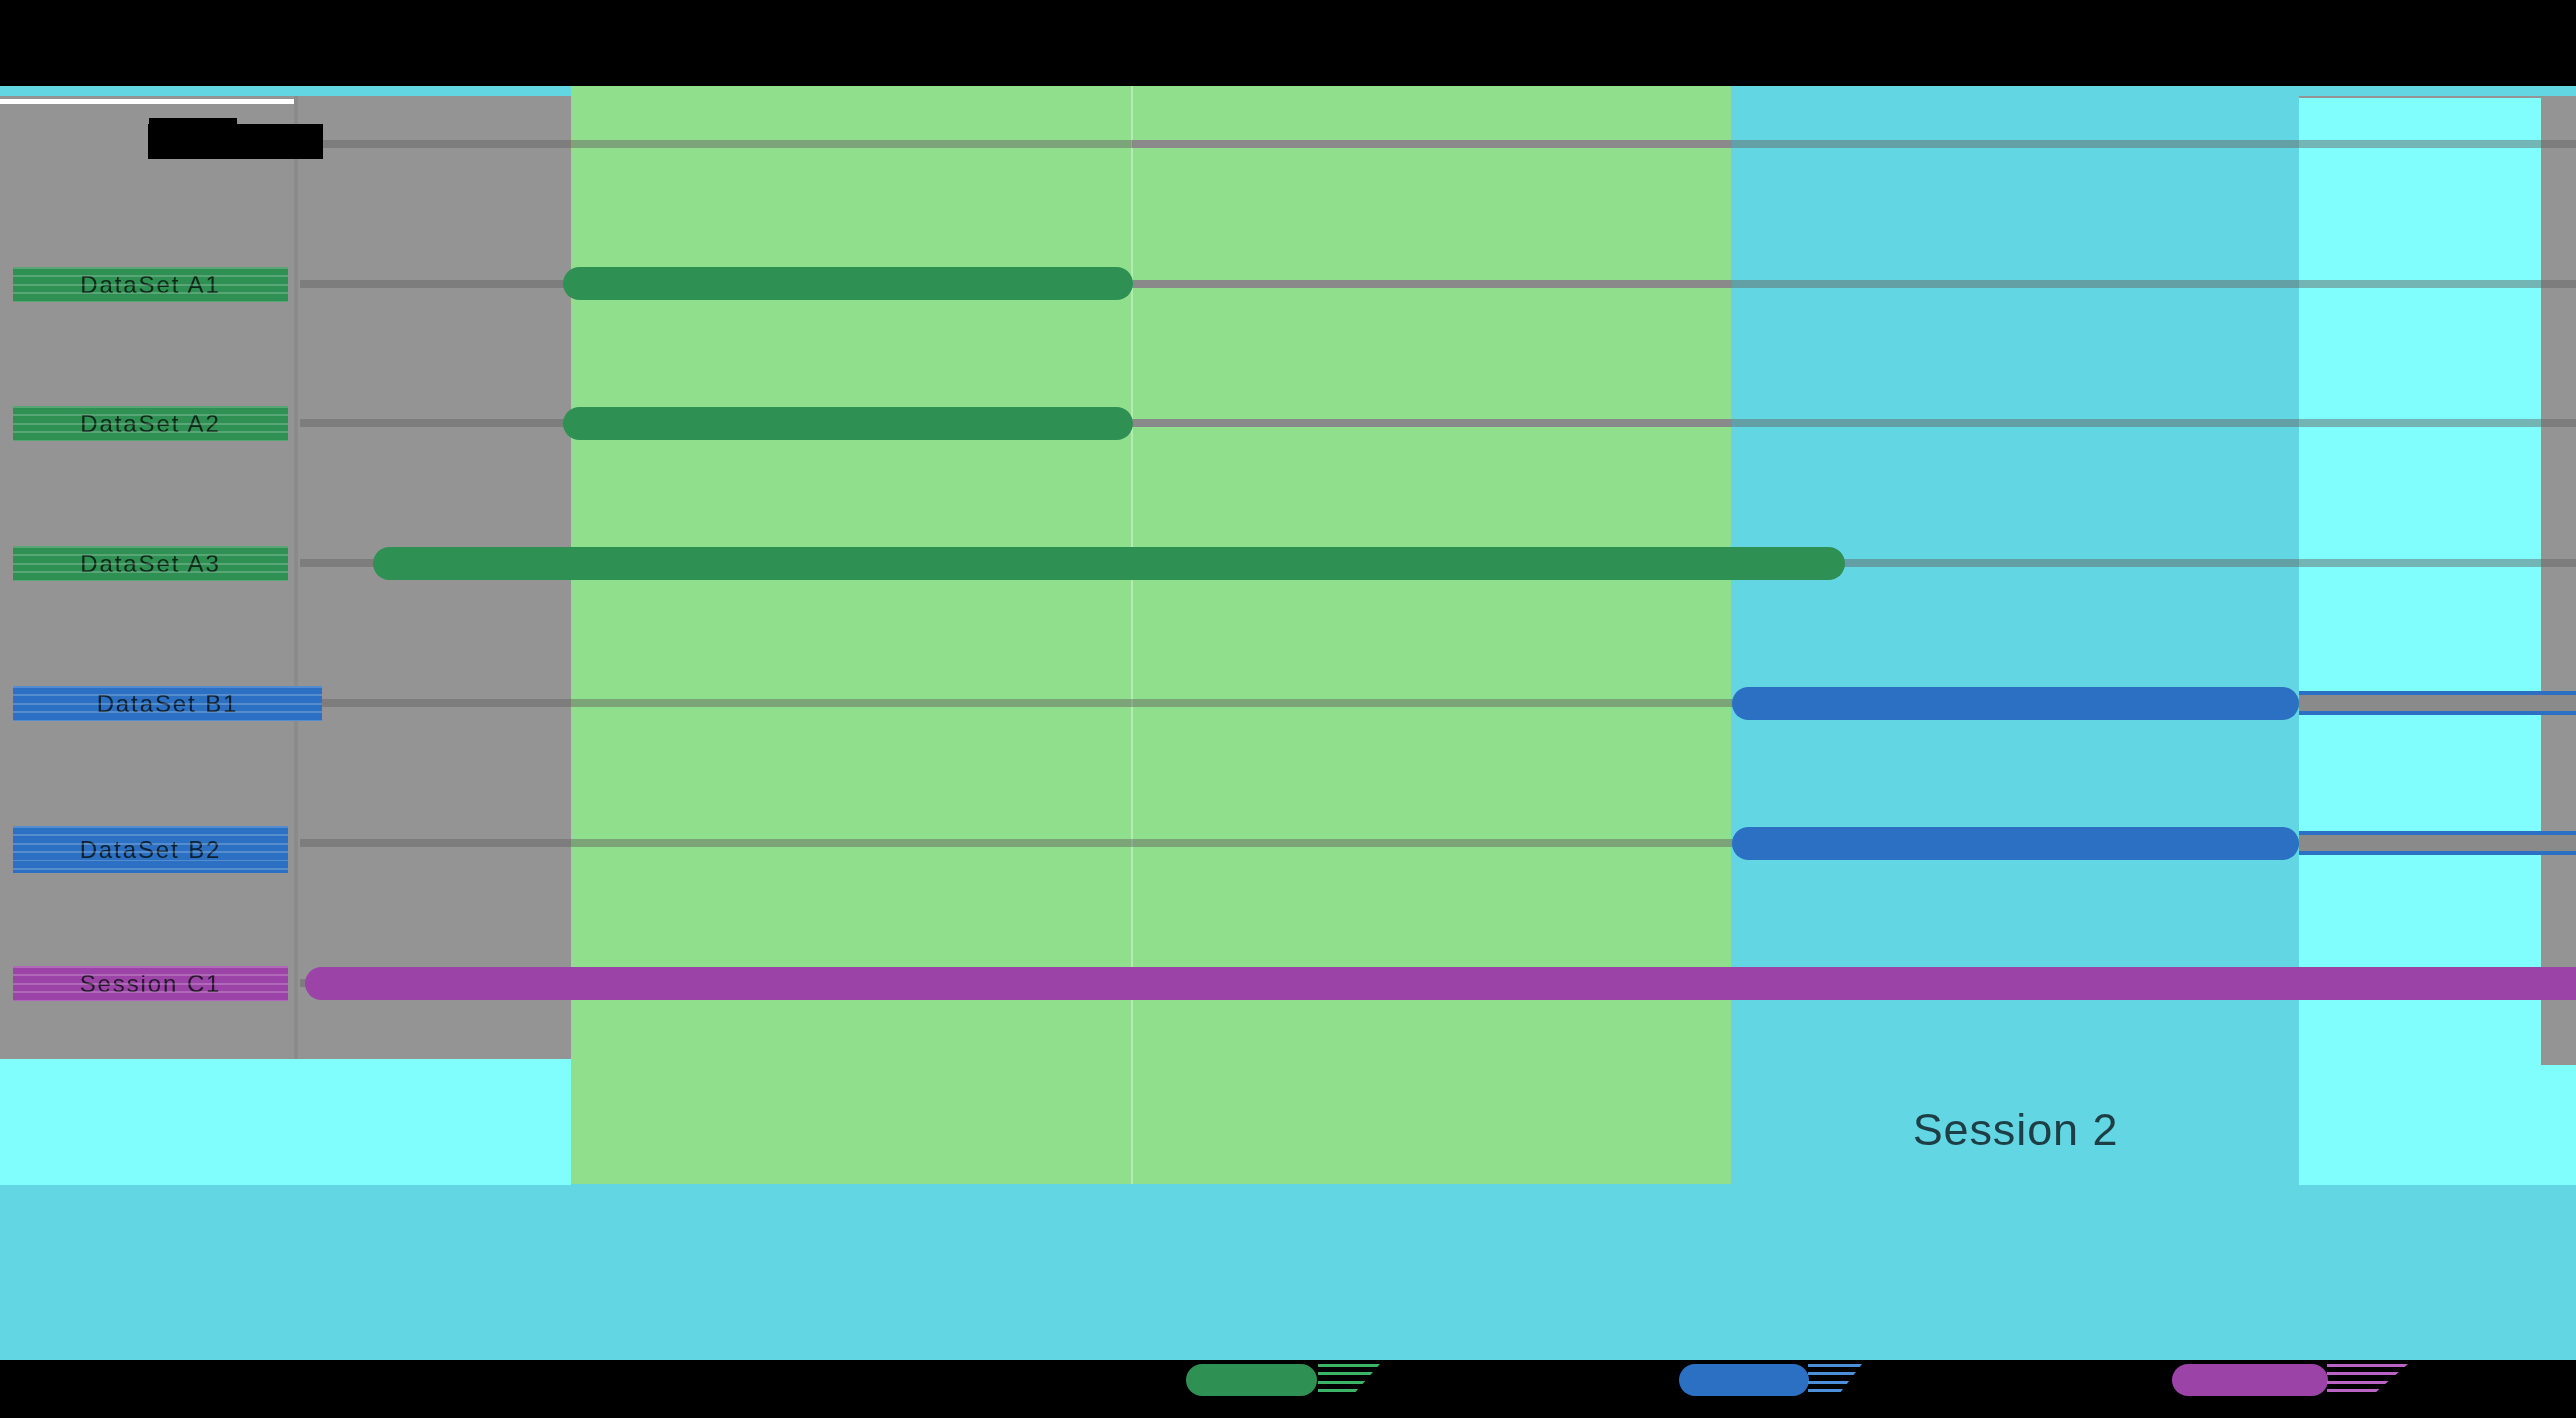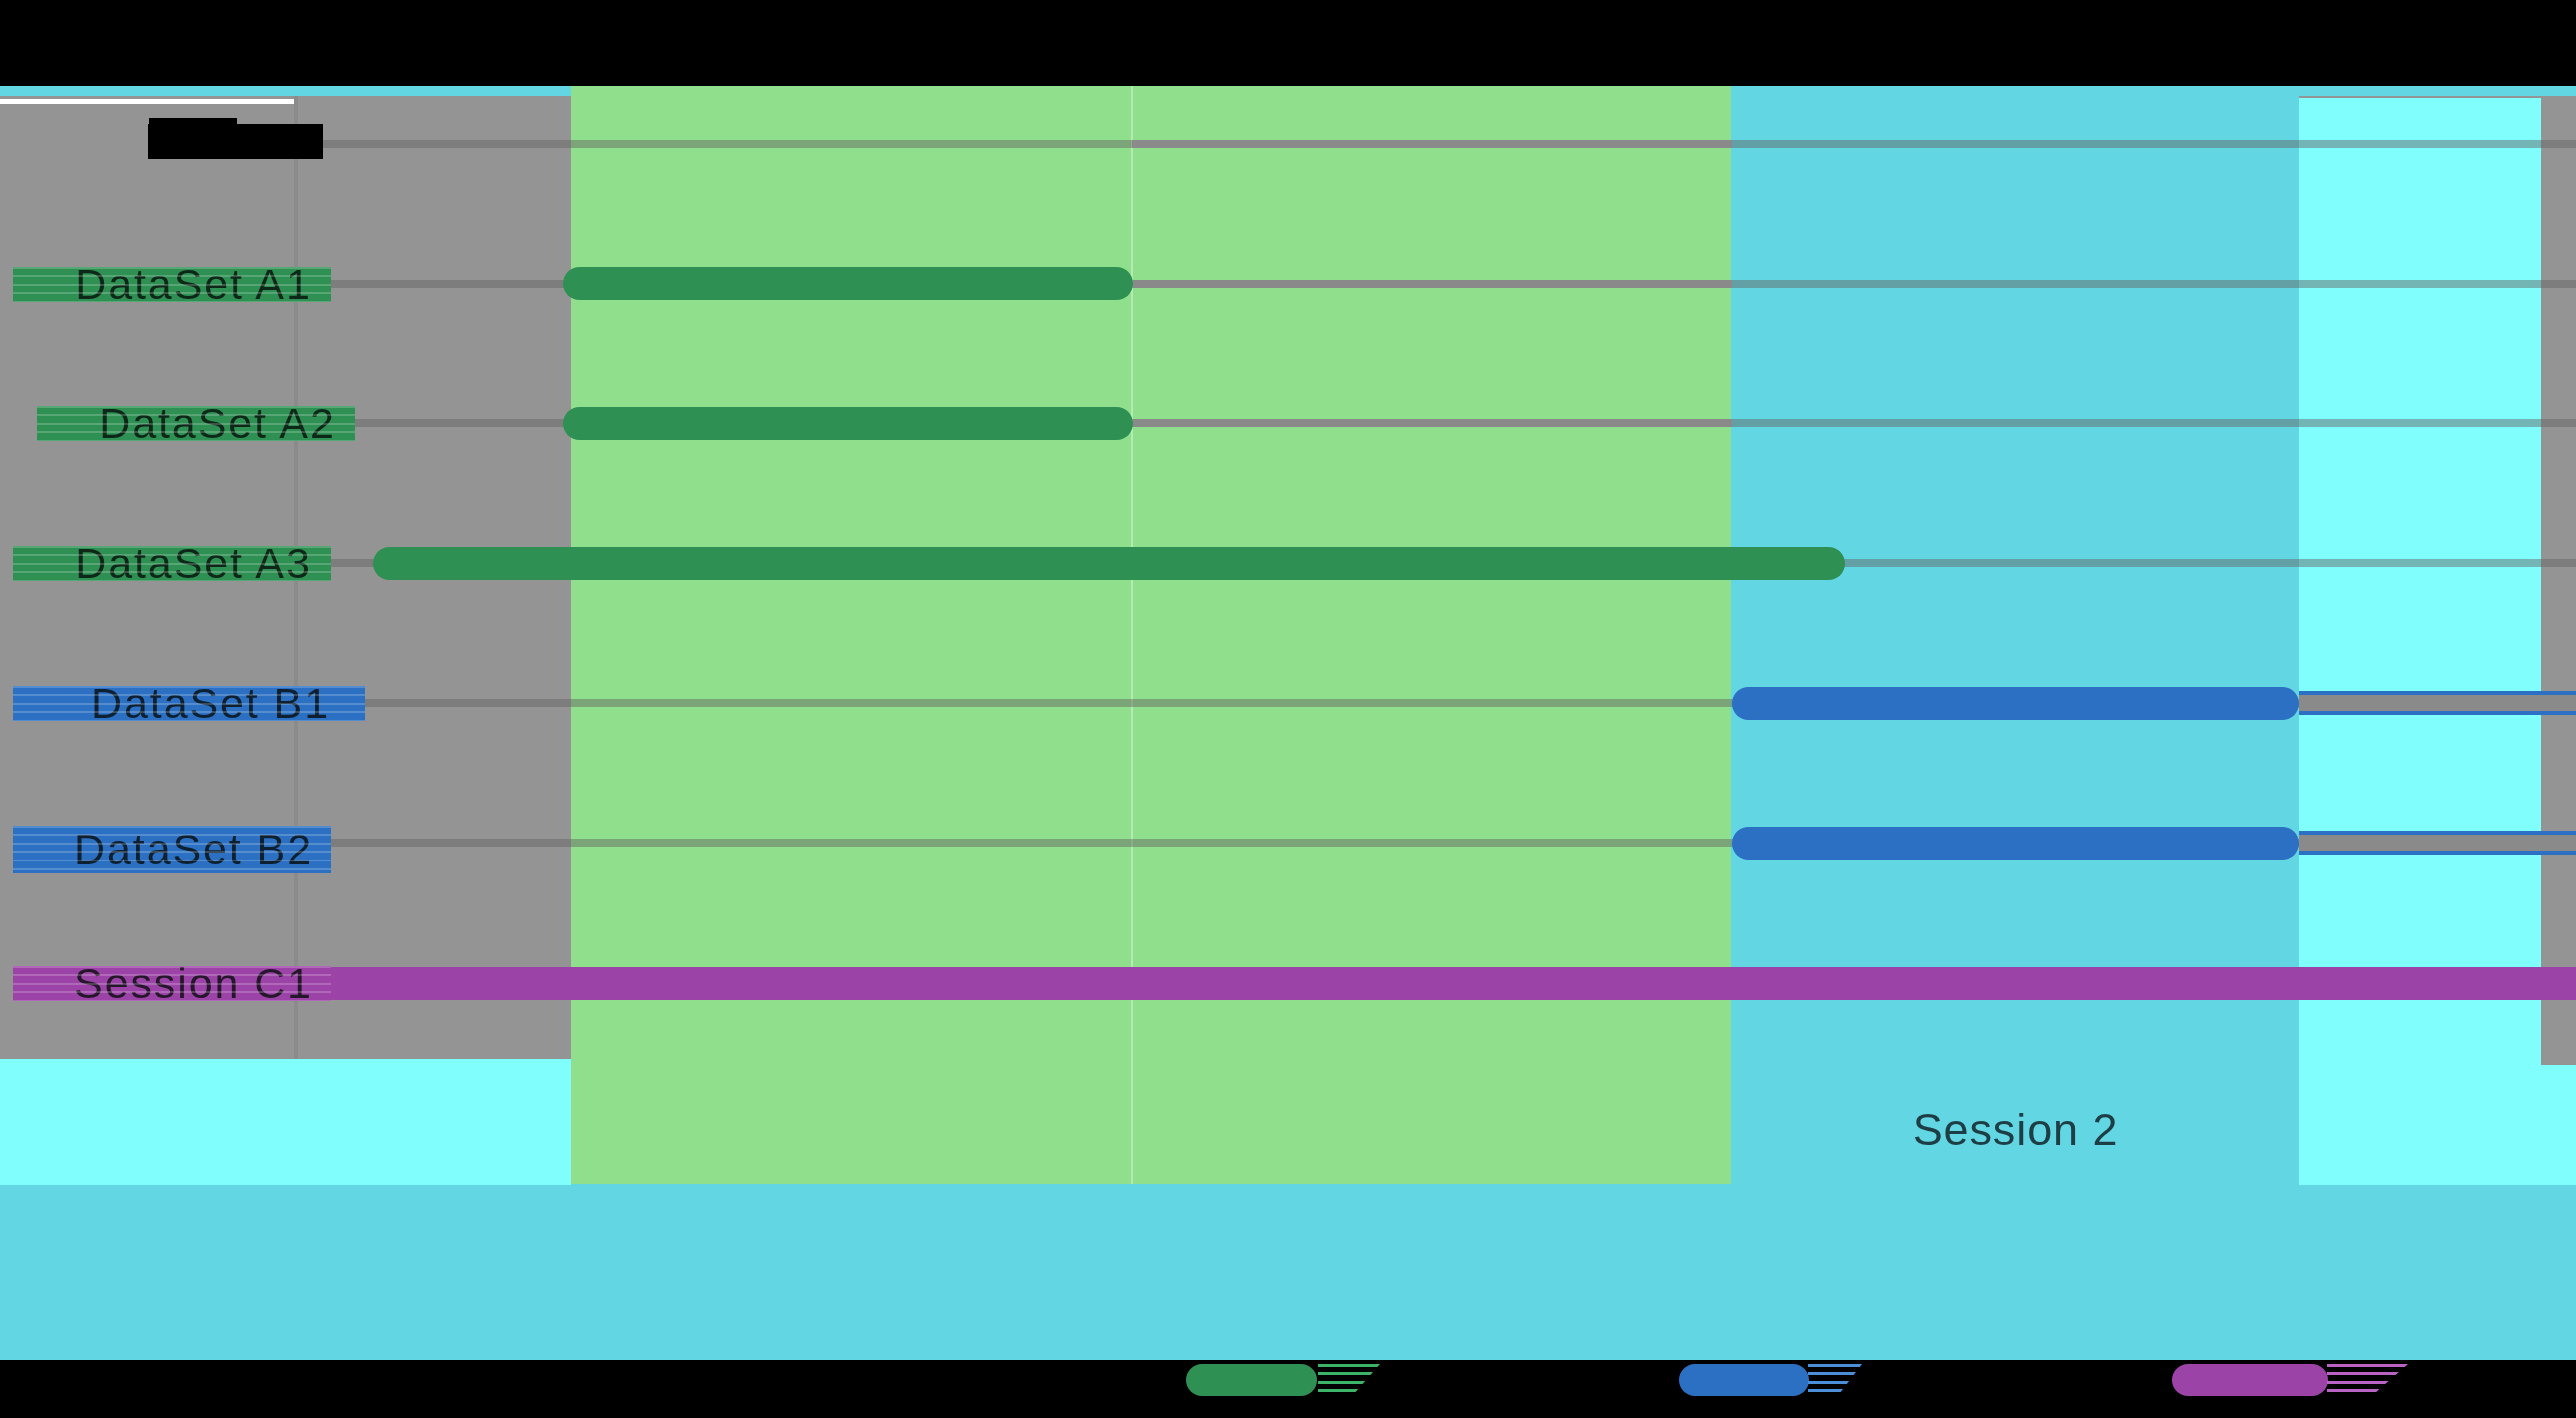--- a/index.html
+++ b/index.html
@@ -26,23 +26,22 @@
   #session-title-2{left:1734px;color:#1e3e46;}
   .censor{position:absolute;background:#000;z-index:6;}
   #censor-top{left:0;top:0;width:2576px;height:86px;}
   #censor-remnant{left:149px;top:118px;width:88px;height:6.6px;}
   #censor-label{left:148px;top:124px;width:175px;height:35px;}
   #censor-bottom{left:0;top:1360px;width:2576px;height:59px;}
   #layer-legend{left:0;top:0;width:100%;height:100%;z-index:7;}
   
   .row-label{
     display:flex;align-items:center;justify-content:center;
-    font-size:43px;letter-spacing:1.9px;color:rgba(4,10,8,0.78);
+    font-size:24px;letter-spacing:1.9px;color:rgba(4,10,8,0.78);
     overflow:hidden;
-    padding-left:43px;
   }
   .glitch::after{
     content:"";position:absolute;left:0;top:0;right:0;bottom:0;
     background:repeating-linear-gradient(180deg,rgba(255,255,255,0.20) 0 1.9px,rgba(255,255,255,0) 1.9px 8.4px);
     pointer-events:none;
   }
 </style>
 </head>
 <body>
 
@@ -73,21 +72,21 @@
       <div style="position: absolute; left: 2299px; top: 695px; width: 277px; height: 16px; background: rgb(138, 138, 138);"></div>
       <div style="position: absolute; left: 2299px; top: 831px; width: 277px; height: 24.4px; background: rgb(43, 112, 194);"></div>
       <div style="position: absolute; left: 2299px; top: 835px; width: 277px; height: 16px; background: rgb(138, 138, 138);"></div>
       <div style="position: absolute; left: 563px; top: 267px; width: 570px; height: 33px; background: rgb(46, 144, 82); border-radius: 17px;"></div>
       <div style="position: absolute; left: 563px; top: 407px; width: 570px; height: 33px; background: rgb(46, 144, 82); border-radius: 17px;"></div>
       <div style="position: absolute; left: 373px; top: 547px; width: 1472px; height: 33px; background: rgb(46, 144, 82); border-radius: 17px;"></div>
       <div style="position: absolute; left: 1732px; top: 687px; width: 567px; height: 33px; background: rgb(43, 112, 194); border-radius: 17px;"></div>
       <div style="position: absolute; left: 1732px; top: 827px; width: 567px; height: 33px; background: rgb(43, 112, 194); border-radius: 17px;"></div>
       <div style="position: absolute; left: 305px; top: 967px; width: 2271px; height: 33px; background: rgb(156, 67, 168); border-radius: 17px 0px 0px 17px;"></div>
       <div class="row-label glitch" style="position: absolute; left: 13px; top: 267px; width: 275px; height: 35px; background: rgb(46, 144, 82);">DataSet A1</div>
-      <div class="row-label glitch" style="position: absolute; left: 13px; top: 406px; width: 275px; height: 35px; background: rgb(46, 144, 82); margin-left: 24px;">DataSet A2</div>
+      <div class="row-label glitch" style="position: absolute; left: 13px; top: 406px; width: 275px; height: 35px; background: rgb(46, 144, 82);">DataSet A2</div>
       <div class="row-label glitch" style="position: absolute; left: 13px; top: 546px; width: 275px; height: 35px; background: rgb(46, 144, 82);">DataSet A3</div>
       <div class="row-label glitch" style="position: absolute; left: 13px; top: 686px; width: 309px; height: 35px; background: rgb(43, 112, 194);">DataSet B1</div>
       <div class="row-label glitch" style="position: absolute; left: 13px; top: 826px; width: 275px; height: 47px; background: rgb(43, 112, 194);">DataSet B2</div>
       <div class="row-label glitch" style="position: absolute; left: 13px; top: 966px; width: 275px; height: 35px; background: rgb(156, 67, 168);">Session C1</div>
     </div>
   <div id="session-title-2" class="session-title">Session 2</div>
   <div id="censor-remnant" class="censor"></div>
   <div id="censor-label" class="censor"></div>
   <div id="censor-top" class="censor"></div>
   <div id="censor-bottom" class="censor"></div>

